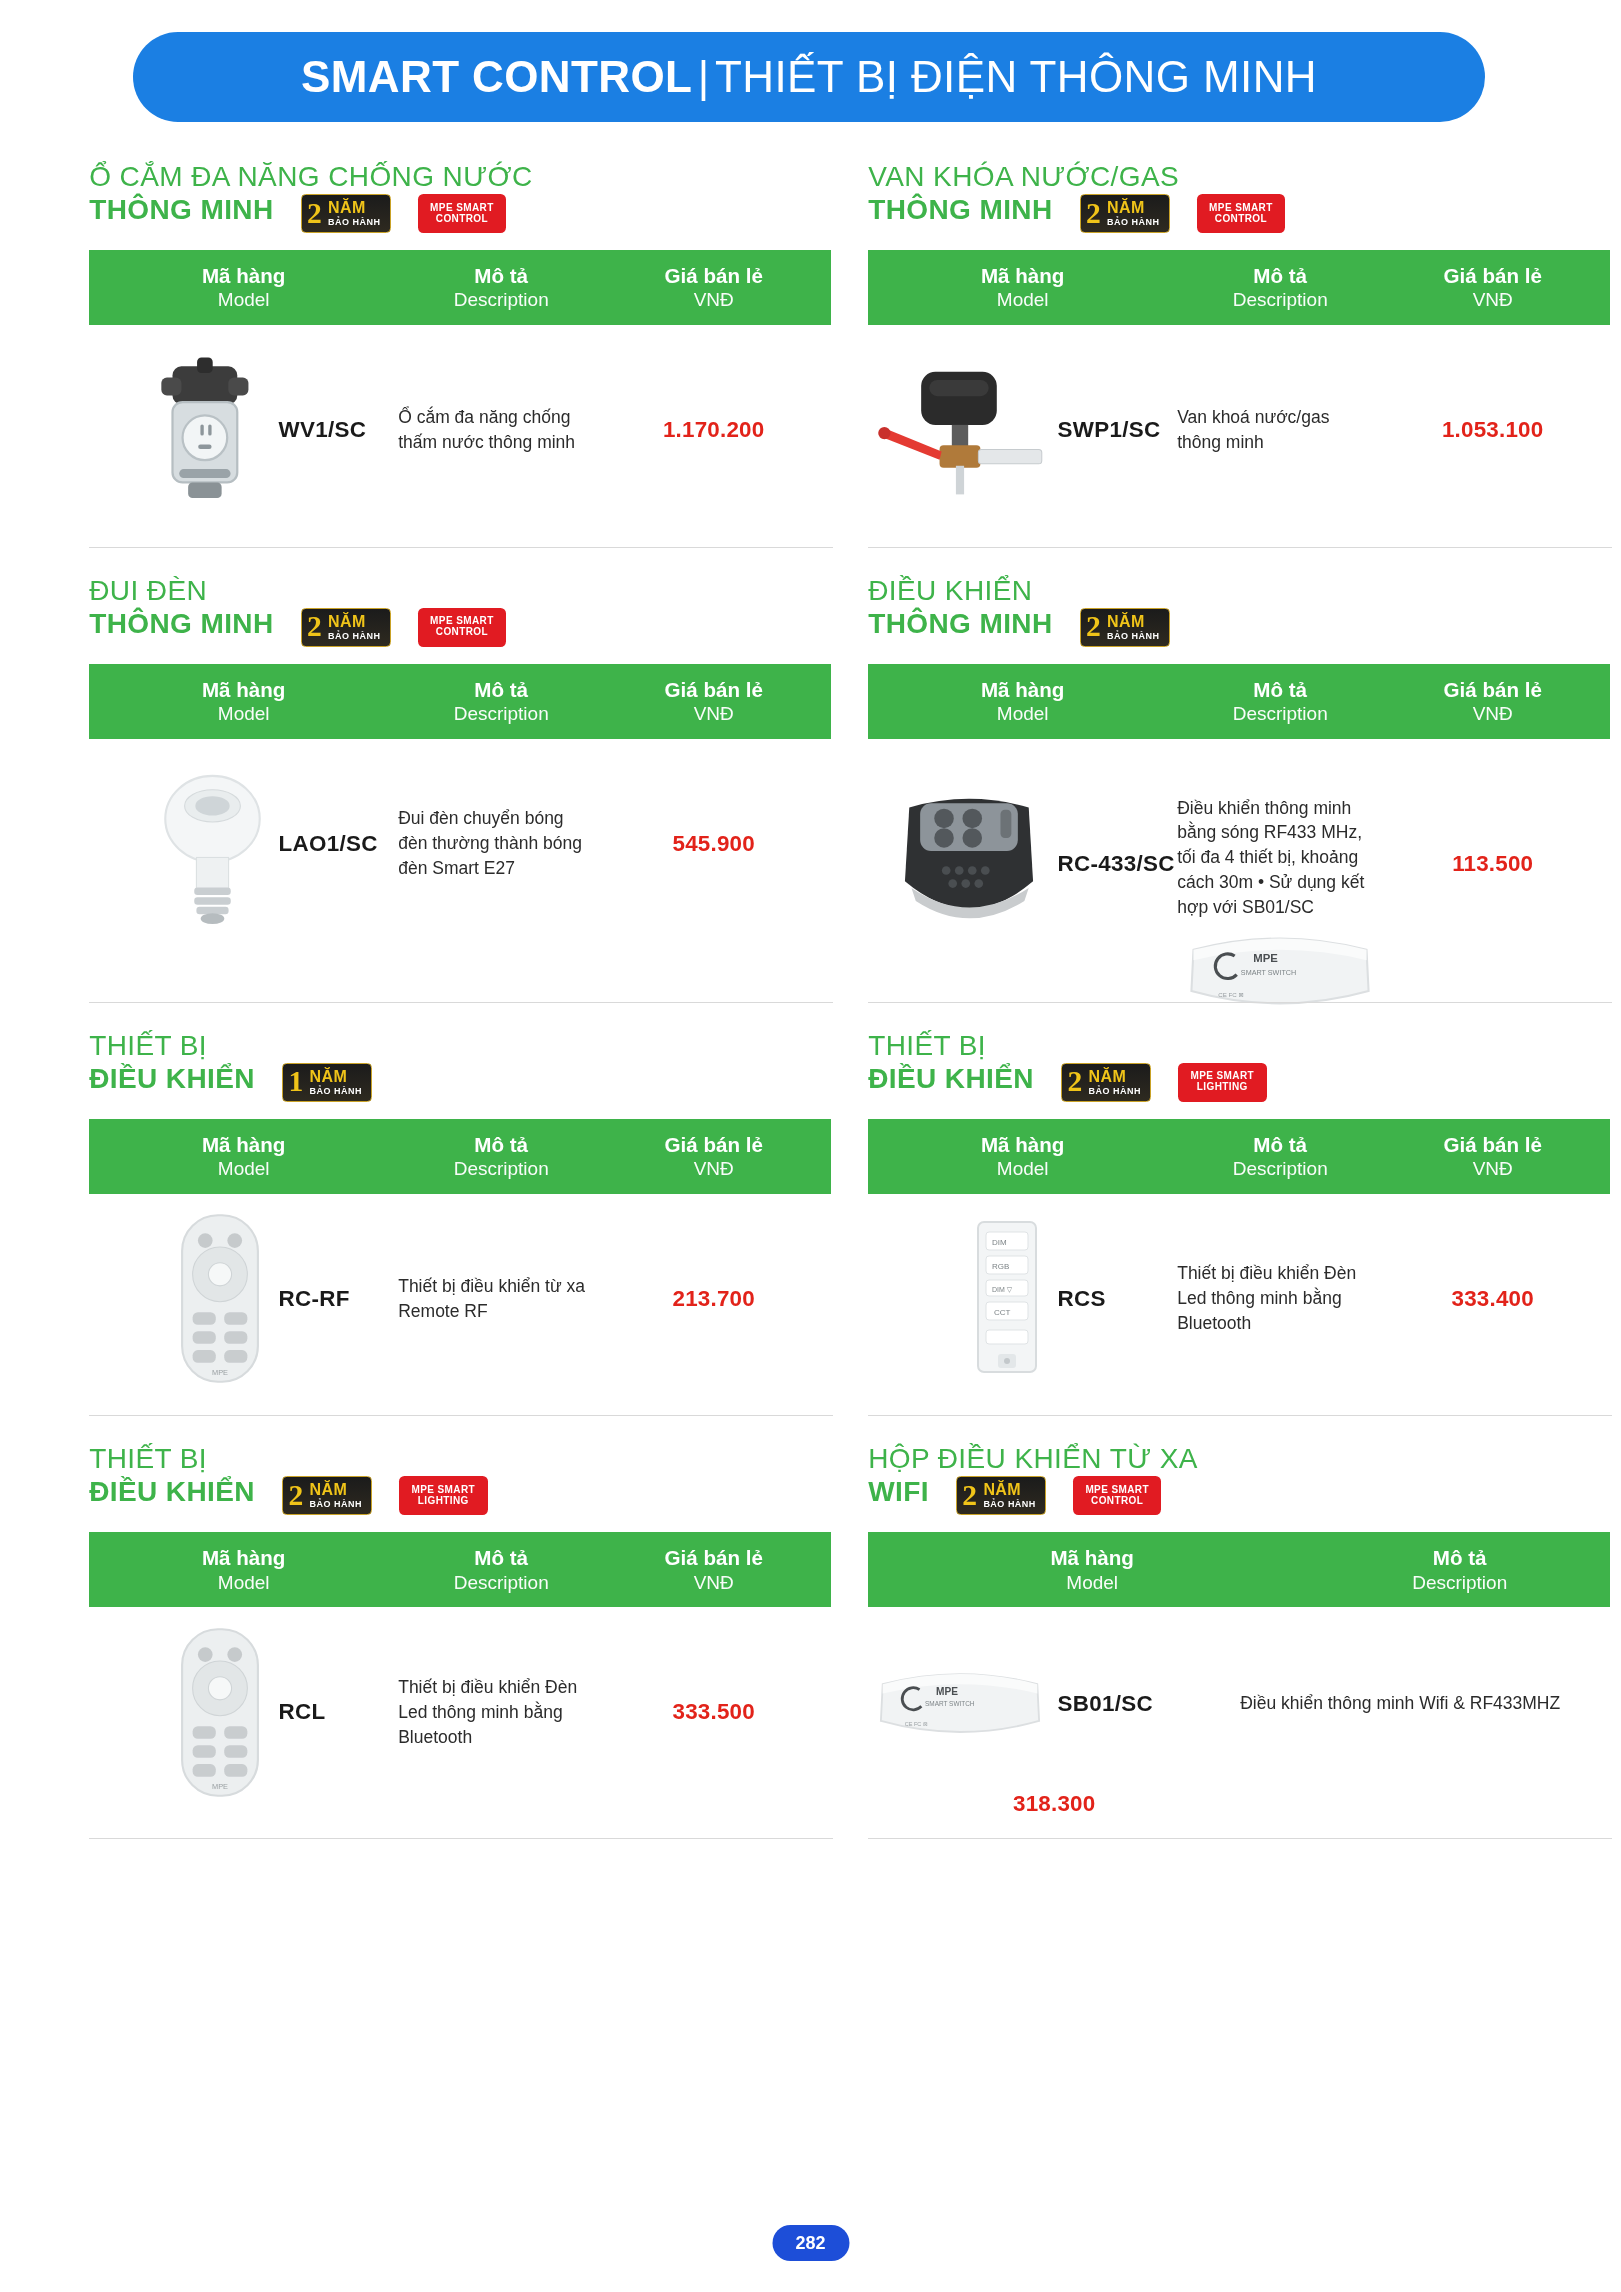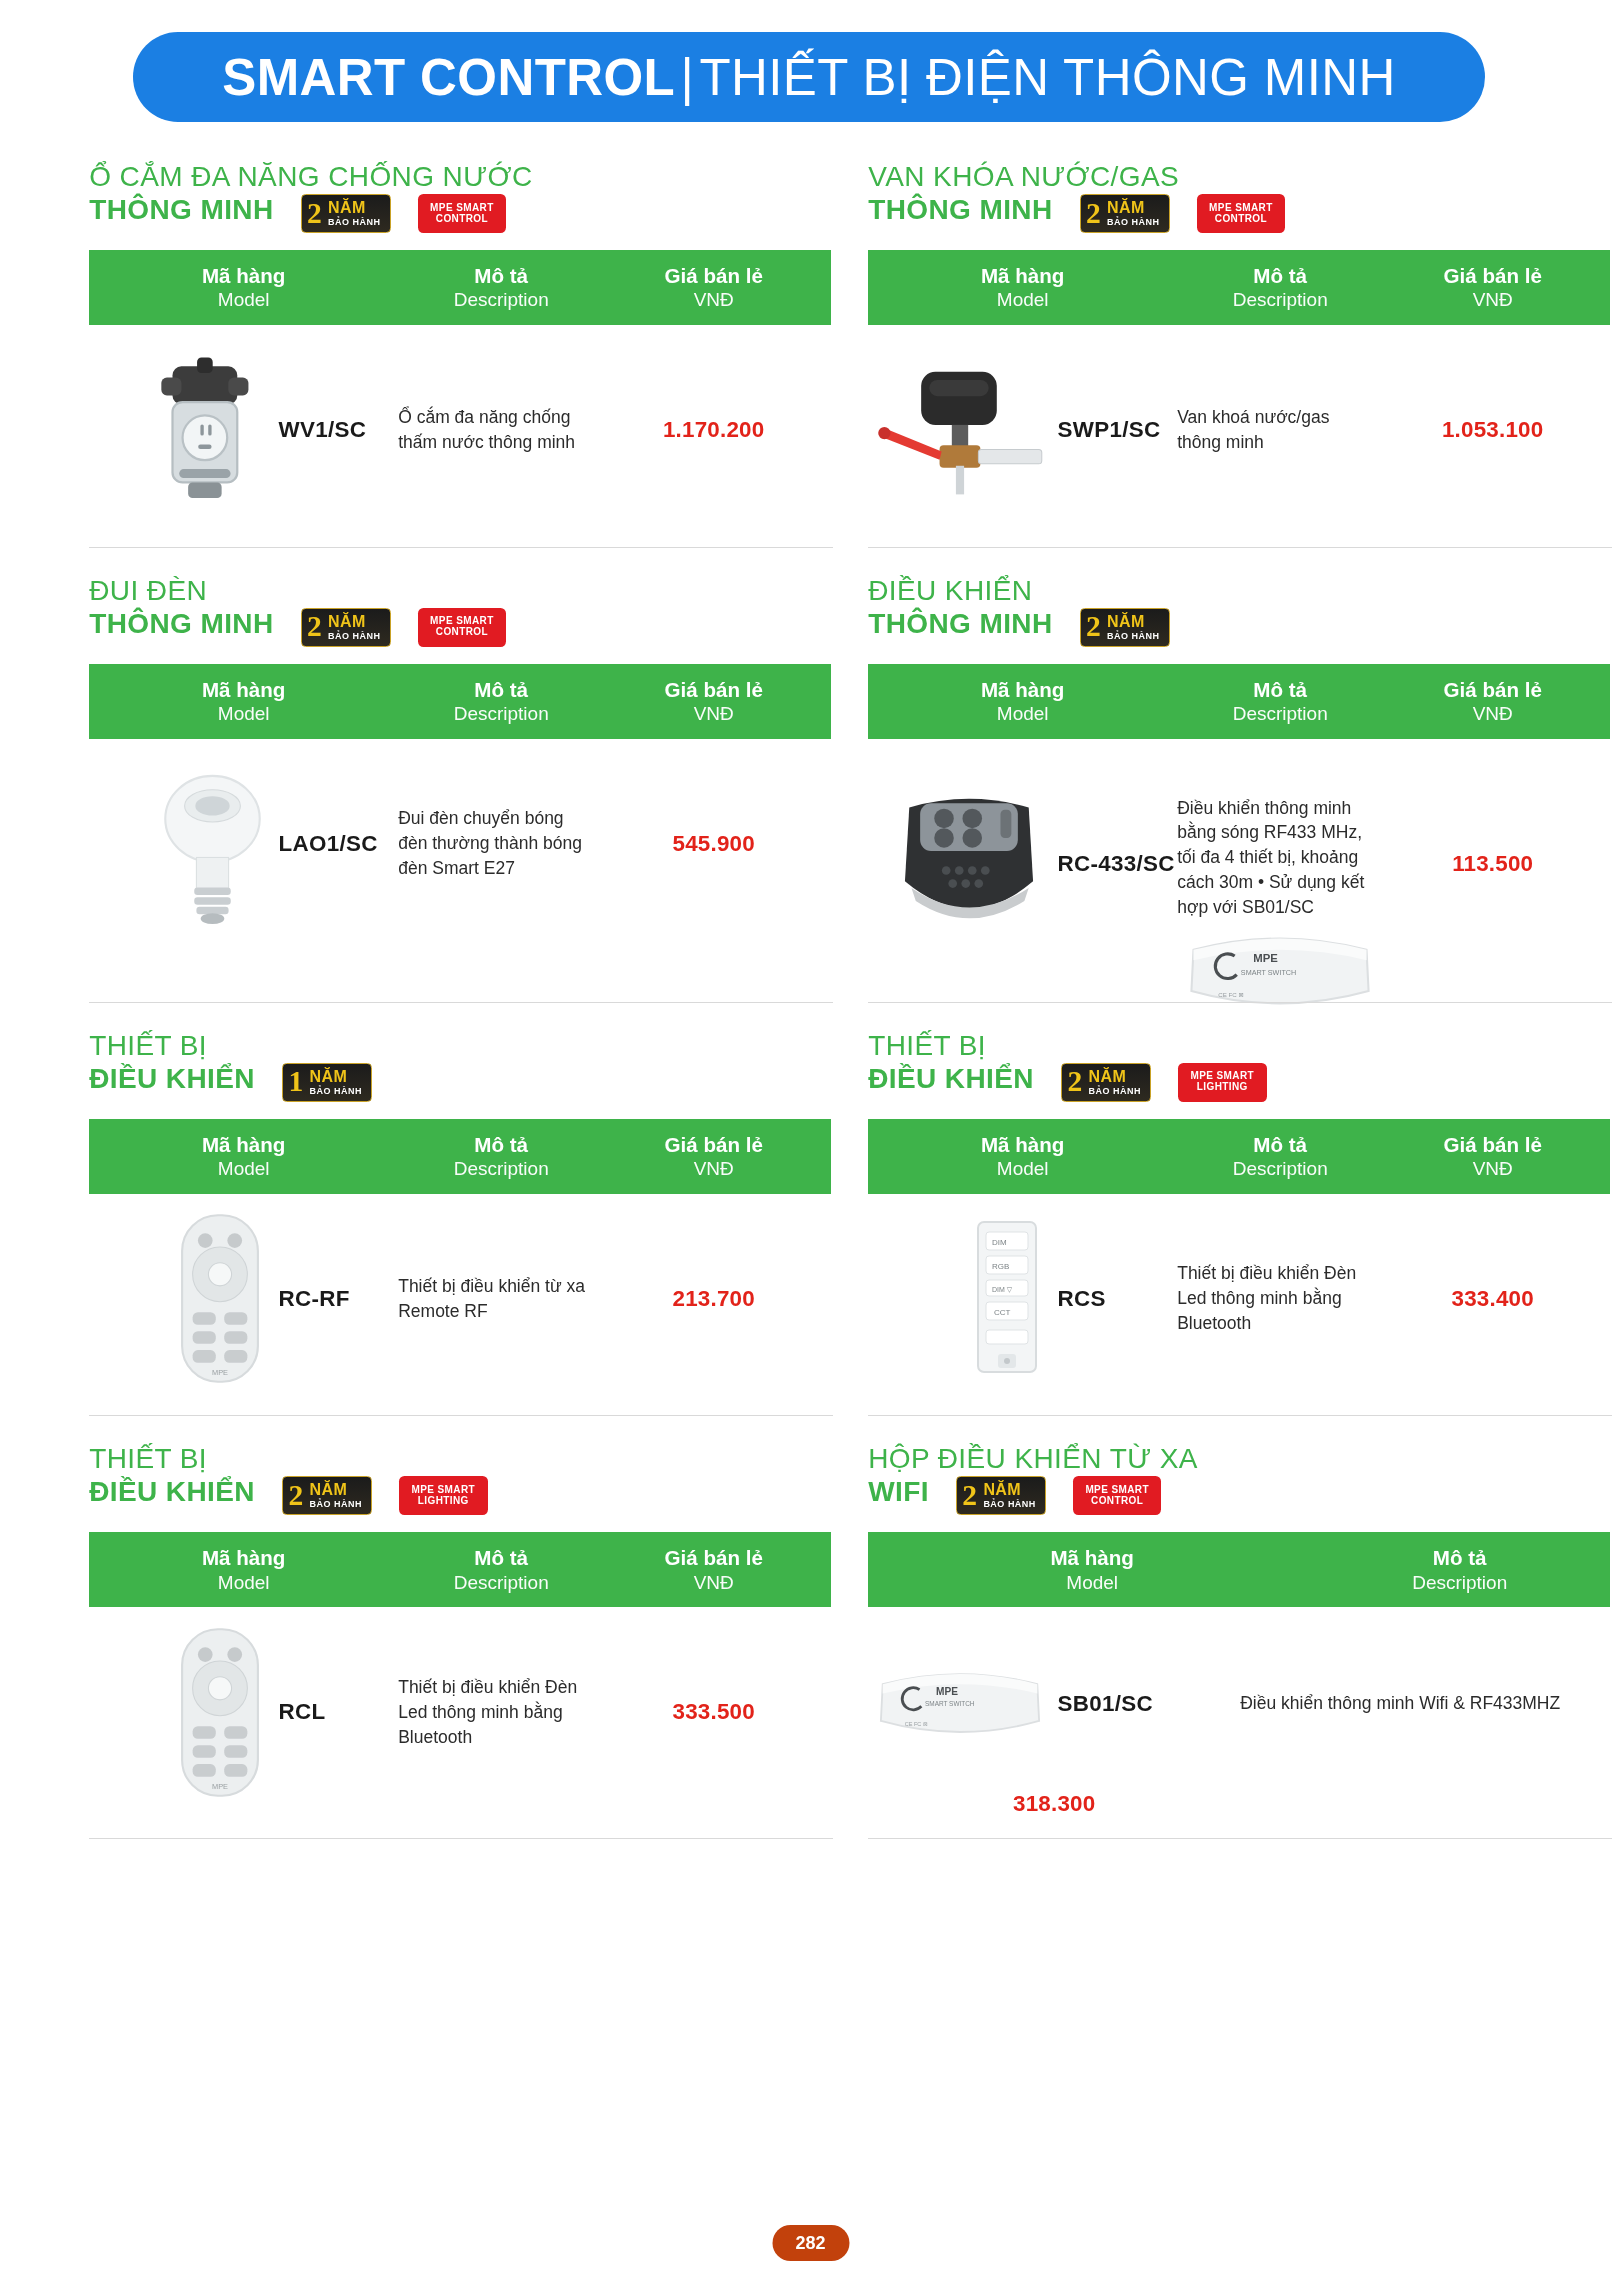--- a/index.html
+++ b/index.html
@@ -21,21 +21,21 @@
     width: 1352px;
     height: 90px;
     background: #1b7fe3;
     border-radius: 45px;
     display: flex;
     align-items: center;
     justify-content: center;
     color: #ffffff;
   }
   .banner-title {
-    font-size: 51px;
+    font-size: 44px;
     letter-spacing: 0.4px;
     white-space: nowrap;
   }
   .banner-title .bold { font-weight: 700; }
   .banner-title .sep { font-weight: 300; padding: 0 5.4px; }
   .banner-title .light { font-weight: 400; }
 
   
   .sheet {
     position: absolute;
@@ -198,21 +198,21 @@
   .mini-img { margin-top: 5.4px; width: 157px; height: 56px; }
 
   
   .pagenum {
     position: absolute;
     left: 50%;
     transform: translateX(-50%);
     bottom: 32px;
     width: 77px; height: 36px;
     border-radius: 18px;
-    background: #c2410c;
+    background: #1d4ed8;
     color: #ffffff;
     font-size: 18px;
     font-weight: 700;
     display: flex; align-items: center; justify-content: center;
   }
 </style>
 </head>
 <body>
 
 <div class="banner">

